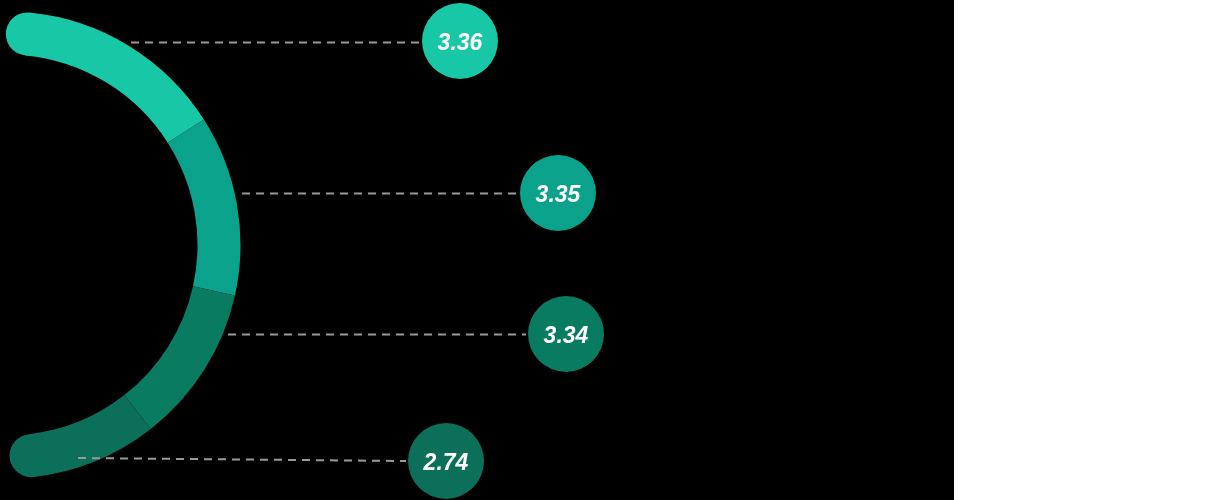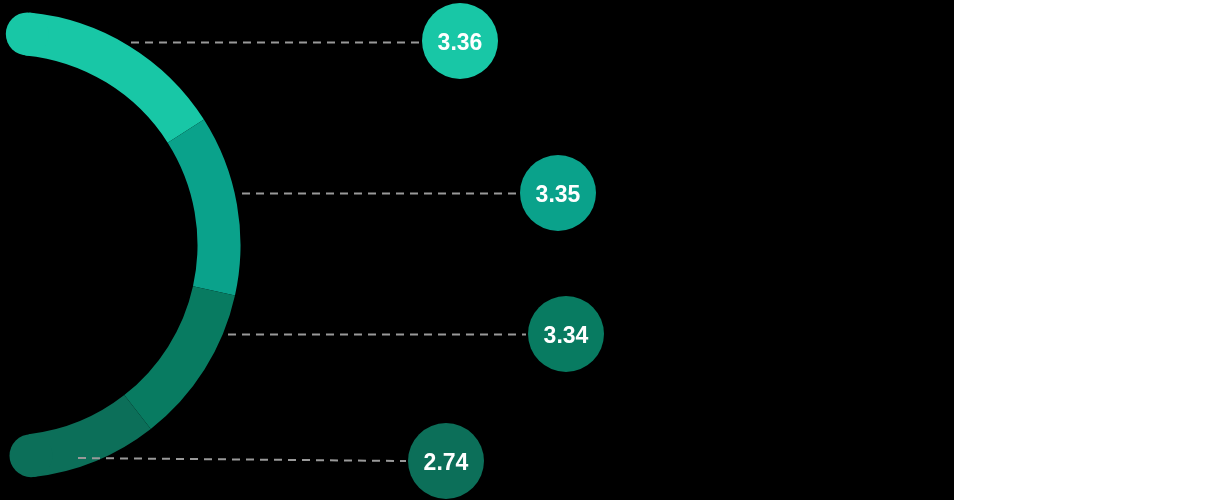--- a/index.html
+++ b/index.html
@@ -8,20 +8,21 @@
     width: 1231px;
     height: 500px;
     overflow: hidden;
     background: #000000;
     font-family: "Liberation Sans", sans-serif;
   }
   .stage {
     position: relative;
     width: 1231px;
     height: 500px;
+    font-style: italic;
   }
   svg { display: block; }
   text.value-label {
     font-family: "Liberation Sans", "DejaVu Sans", sans-serif;
     font-weight: bold;
   }
 </style>
 </head>
 <body style="background: rgb(0, 0, 0);">
 

